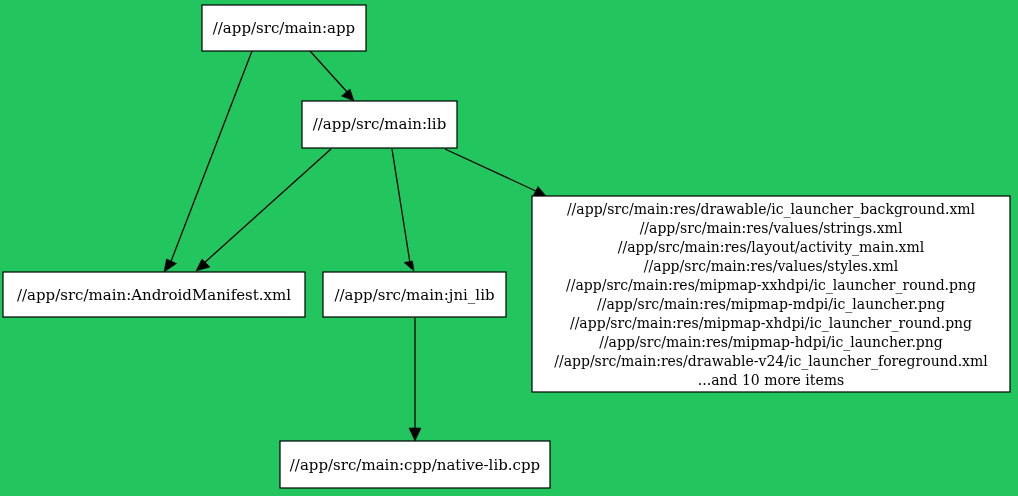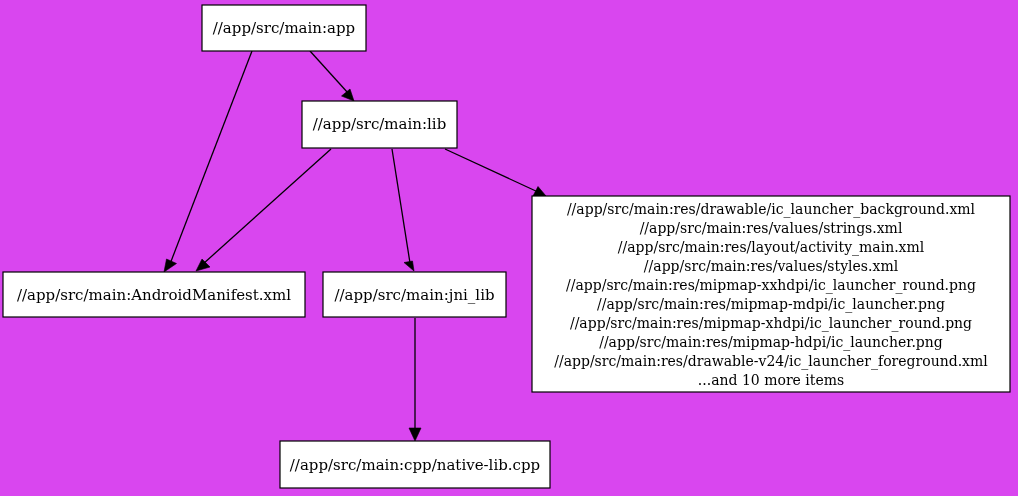--- a/index.html
+++ b/index.html
@@ -10,21 +10,21 @@
   body {
     width: 1018px;
     height: 496px;
     overflow: hidden;
     font-family: "DejaVu Serif", "Liberation Serif", serif;
   }
   #graph-root {
     position: relative;
     width: 1018px;
     height: 496px;
-    background: #d946ef;
+    background: #22c55e;
   }
   svg.graph-canvas {
     display: block;
     width: 1018px;
     height: 496px;
   }
   .node-box {
     fill: #ffffff;
     stroke: #000000;
     stroke-width: 1.2;

